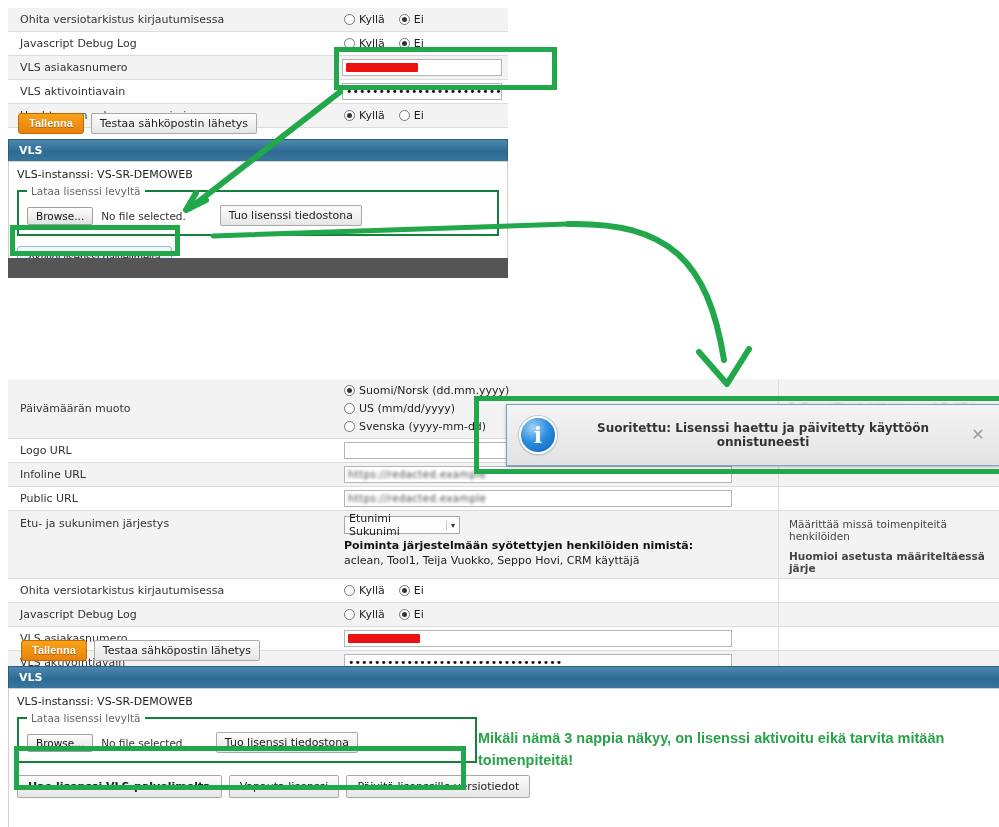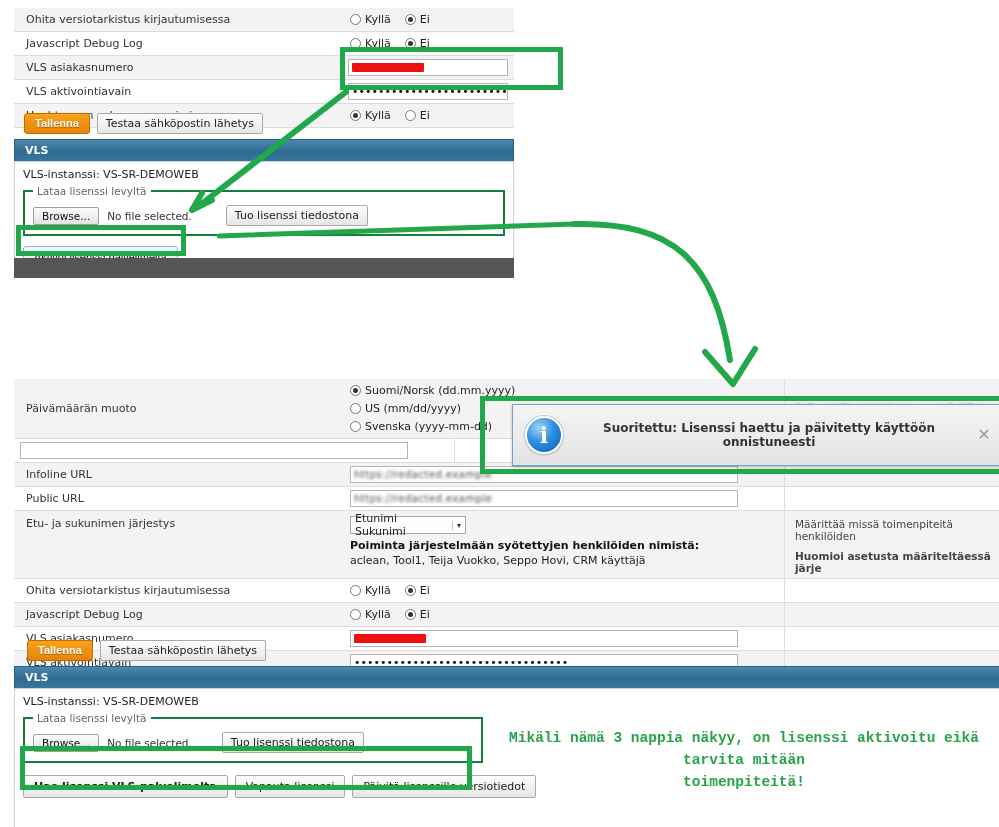--- a/index.html
+++ b/index.html
@@ -6,21 +6,21 @@
   html, body { margin: 0; padding: 0; }
   body {
     width: 999px; height: 827px;
     background: #ffffff;
     font-family: "DejaVu Sans", "Liberation Sans", sans-serif;
     font-size: 11px;
     color: #222;
     position: relative;
     overflow: hidden;
   }
-  .stage { position: absolute; left: 14px; top: 0; width: 819px; height: 827px; }
+  .stage { position: absolute; left: 8px; top: 0; width: 819px; height: 827px; }
 
   
   .form { position: absolute; border-collapse: collapse; }
   .row { display: flex; align-items: stretch; border-bottom: 1px solid #dcdcdc; }
   .row.alt { background: #f3f3f3; }
   .row.plain { background: #ffffff; }
   .lbl {
     width: 330px; padding: 4px 0 4px 12px;
     font-size: 11px; color: #333; display: flex; align-items: center;
   }
@@ -107,21 +107,21 @@
   .greyband { position: absolute; background: #555555; }
 
   
   .gbox {
     position: absolute; border: 5px solid #22a84a; background: transparent;
     pointer-events: none;
   }
   .anno-svg { position: absolute; left: 0; top: 0; width: 999px; height: 827px; pointer-events: none; }
   .gtext {
     position: absolute; color: #2aa css; font-size: 14.5px; font-weight: bold;
-    color: #27a349; line-height: 22px; font-family: Liberation Mono, monospace; text-align: center;
+    color: #27a349; line-height: 22px; font-family: Liberation Sans, sans-serif;
   }
 
   
   .dialog {
     position: absolute; border: 1px solid #7ba0c4;
     background: linear-gradient(#f4f4f4, #e3e3e3);
     box-shadow: 0 1px 3px rgba(0,0,0,.25);
     display: flex; align-items: center; padding: 10px 12px;
   }
   .dlg-icon {
@@ -242,20 +242,21 @@
           <span class="rb"></span>
           <span>Svenska (yyyy-mm-dd)</span>
         </div>
       </div>
       <div class="help">
         <span class="blurtext">1. Suomi/Norsk (dd.mm.yyyy) 2. US (</span>
       </div>
     </div>
 
     <div class="row plain">
+      <div class="lbl">Logo URL</div>
       <div class="ctl">
         <div class="txtin"></div>
       </div>
       <div class="help"></div>
     </div>
 
     <div class="row alt">
       <div class="lbl">Infoline URL</div>
       <div class="ctl">
         <div class="txtin">

